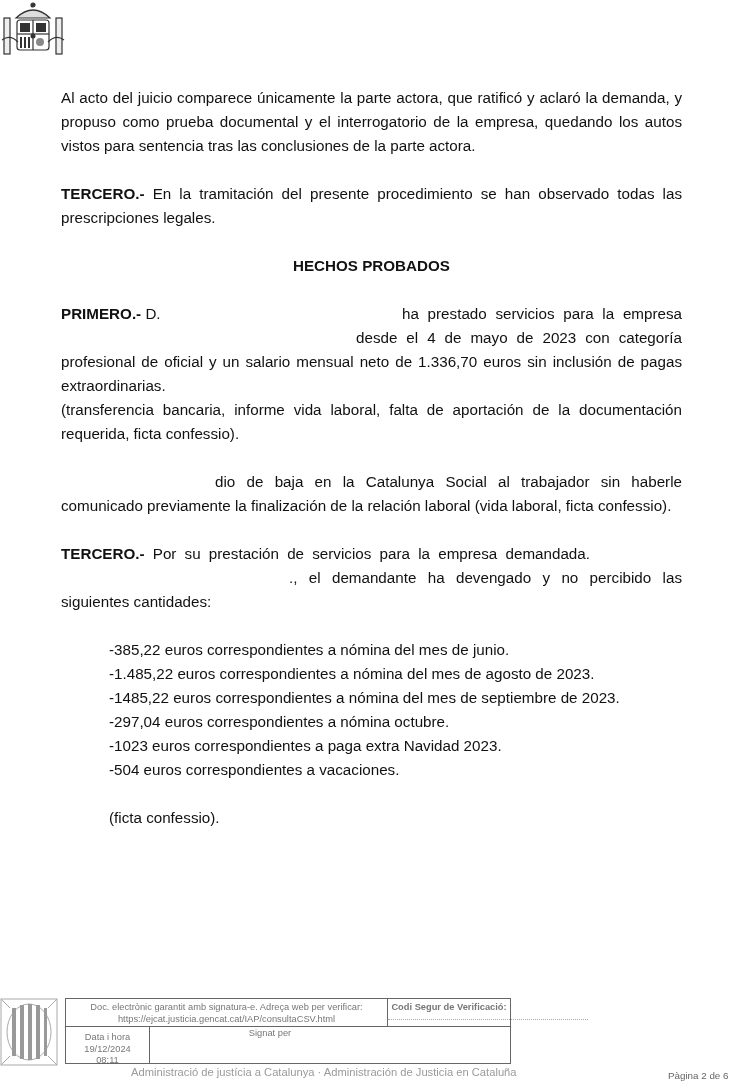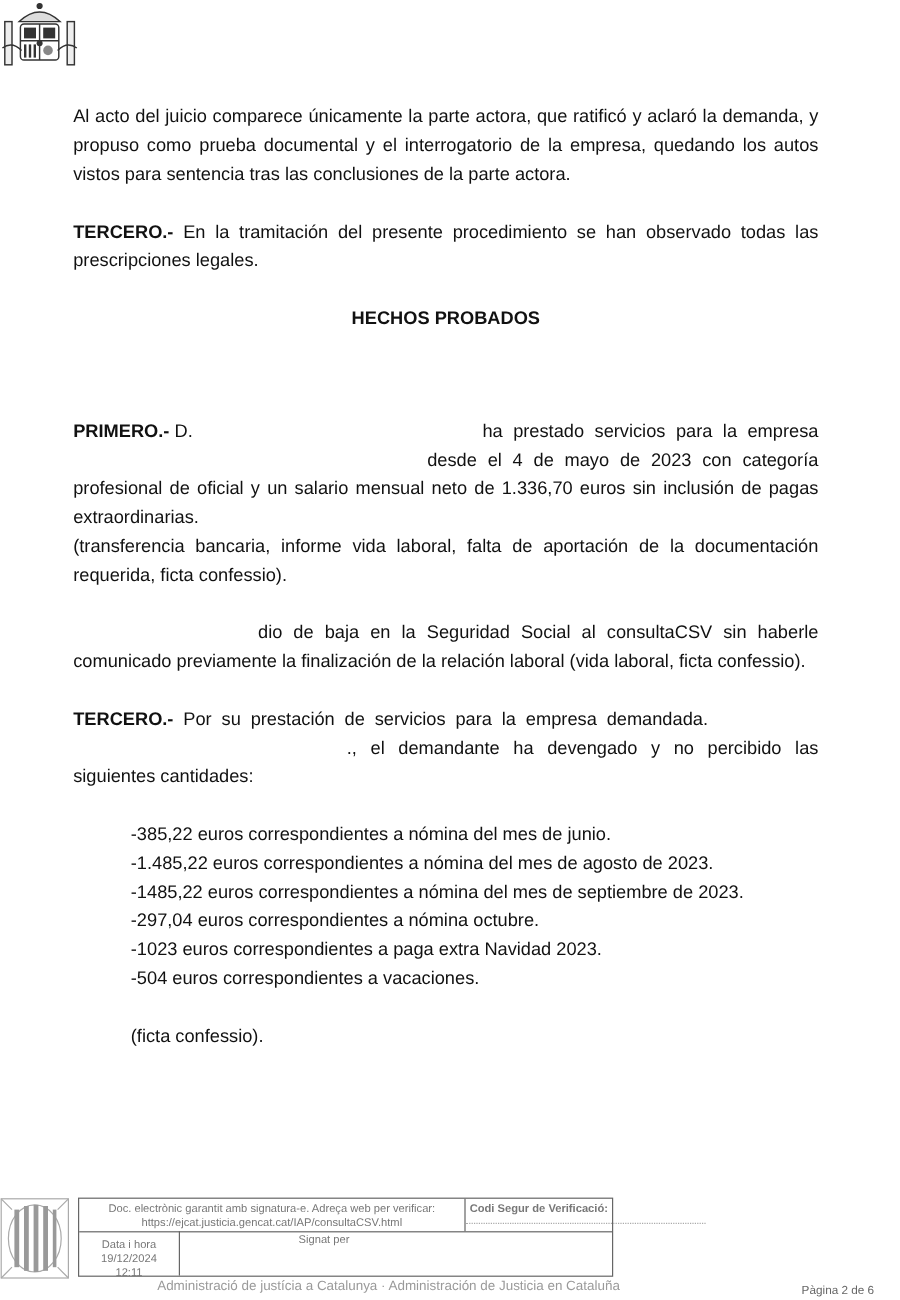--- a/index.html
+++ b/index.html
@@ -59,35 +59,35 @@
 
 <div class="body-text" style="top:86px;">
   <p class="p">Al acto del juicio comparece únicamente la parte actora, que ratificó y aclaró la demanda, y propuso como prueba documental y el interrogatorio de la empresa, quedando los autos vistos para sentencia tras las conclusiones de la parte actora.</p>
   <div class="gap"></div>
   <p class="p"><span class="b">TERCERO.-</span><span> En la tramitación del presente procedimiento se han observado todas las prescripciones legales.</span></p>
   <div class="gap"></div>
   <div class="center">HECHOS PROBADOS</div>
   <div class="gap"></div>
 
   <div>
-    <div style="position:relative;height:24px;margin-top:46px;">
+    <div style="position:relative;height:24px;">
       <span class="b">PRIMERO.-</span><span> D.</span>
       <span class="line-justify" style="position:absolute;left:341px;right:0;top:0;display:block;">ha prestado servicios para la empresa</span>
     </div>
     <div style="position:relative;height:24px;">
       <span class="line-justify" style="position:absolute;left:295px;right:0;top:0;display:block;">desde el 4 de mayo de 2023 con categoría</span>
     </div>
     <p class="p">profesional de oficial y un salario mensual neto de 1.336,70 euros sin inclusión de pagas extraordinarias.</p>
     <p class="p">(transferencia bancaria, informe vida laboral, falta de aportación de la documentación requerida, ficta confessio).</p>
   </div>
   <div class="gap"></div>
 
   <div>
     <div style="position:relative;height:24px;">
-      <span class="line-justify" style="position:absolute;left:154px;right:0;top:0;display:block;">dio de baja en la Seguridad Social al consultaCSV sin haberle</span>
+      <span class="line-justify" style="position:absolute;left:154px;right:0;top:0;display:block;">dio de baja en la Catalunya Social al trabajador sin haberle</span>
     </div>
     <p class="p">comunicado previamente la finalización de la relación laboral (vida laboral, ficta confessio).</p>
   </div>
   <div class="gap"></div>
 
   <div>
     <div style="height:24px;white-space:nowrap;word-spacing:4px;">
       <span class="b">TERCERO.-</span><span> Por su prestación de servicios para la empresa demandada.</span>
     </div>
     <div style="position:relative;height:24px;">
@@ -130,21 +130,21 @@
       <div>https://ejcat.justicia.gencat.cat/IAP/consultaCSV.html</div>
     </div>
     <div class="c2">
       <div>Codi Segur de Verificació:</div>
       <span class="csv-code"></span>
     </div>
   </div>
   <div class="c3">
     <div>Data i hora</div>
     <div>19/12/2024</div>
-    <div>12:11</div>
+    <div>08:11</div>
   </div>
   <div class="c4">
     <span>Signat per</span>
   </div>
 </div>
 
 <div class="admin-line">Administració de justícia a Catalunya · Administración de Justicia en Cataluña</div>
 <div class="page-num">Pàgina 2 de 6</div>
 
 </body></html>

